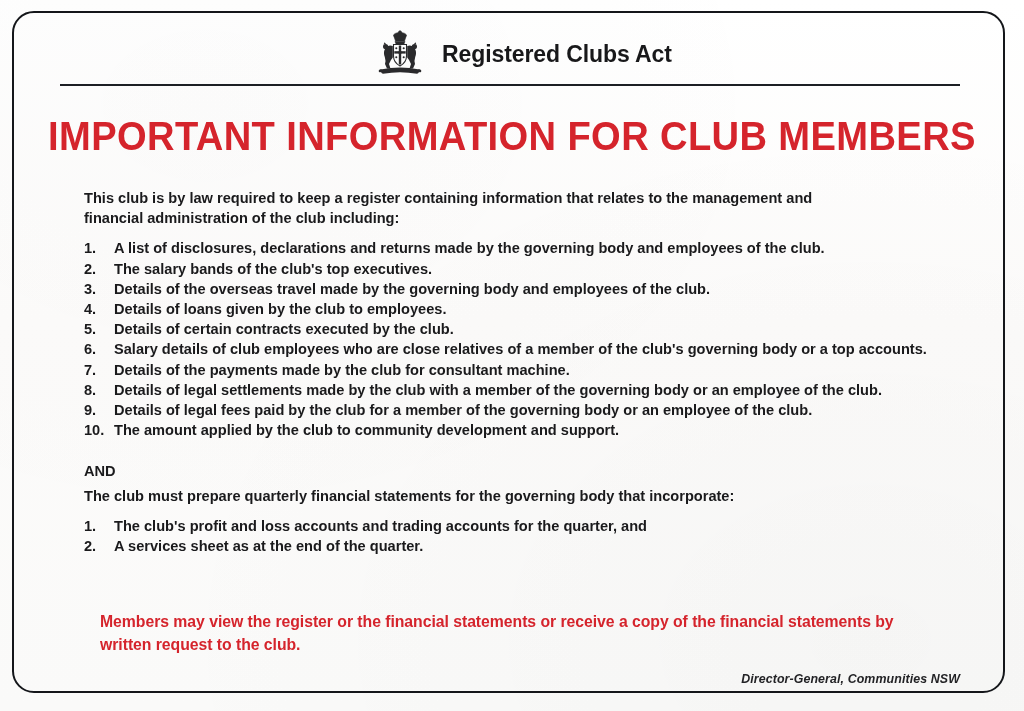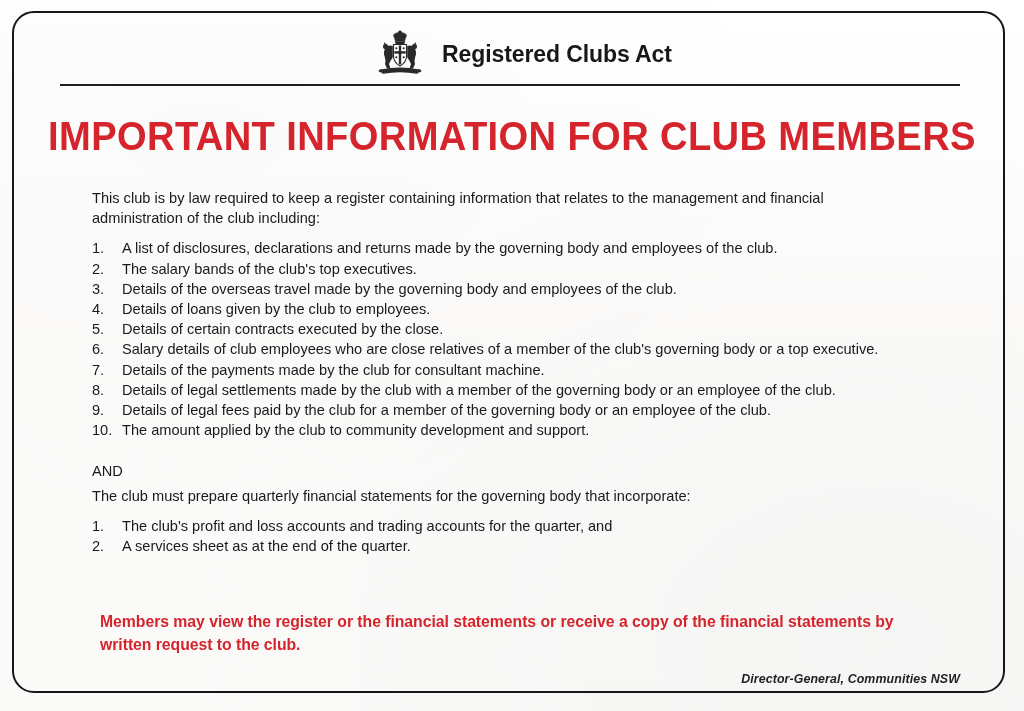--- a/index.html
+++ b/index.html
@@ -97,26 +97,27 @@
     line-height: 46px;
     letter-spacing: 0.4px;
     transform: scaleX(0.93);
     transform-origin: center center;
     font-family: "Liberation Sans Narrow", "Liberation Sans", sans-serif;
   }
 
   
   .content {
     position: absolute;
-    left: 92px;
+    left: 84px;
     top: 188px;
     width: 860px;
     color: #1a1a1c;
     font-size: 14.6px;
     line-height: 20.2px;
+    font-weight: bold;
   }
 
   .intro {
     margin: 0 0 10px 0;
     width: 770px;
   }
 
   ol.numbered {
     list-style: none;
     margin: 0;
@@ -249,25 +250,25 @@
       <li>
         <span class="num">3.</span>
         <span class="txt">Details of the overseas travel made by the governing body and employees of the club.</span>
       </li>
       <li>
         <span class="num">4.</span>
         <span class="txt">Details of loans given by the club to employees.</span>
       </li>
       <li>
         <span class="num">5.</span>
-        <span class="txt">Details of certain contracts executed by the close.</span>
+        <span class="txt">Details of certain contracts executed by the club.</span>
       </li>
       <li>
         <span class="num">6.</span>
-        <span class="txt">Salary details of club employees who are close relatives of a member of the club's governing body or a top executive.</span>
+        <span class="txt">Salary details of club employees who are close relatives of a member of the club's governing body or a top accounts.</span>
       </li>
       <li>
         <span class="num">7.</span>
         <span class="txt">Details of the payments made by the club for consultant machine.</span>
       </li>
       <li>
         <span class="num">8.</span>
         <span class="txt">Details of legal settlements made by the club with a member of the governing body or an employee of the club.</span>
       </li>
       <li>

